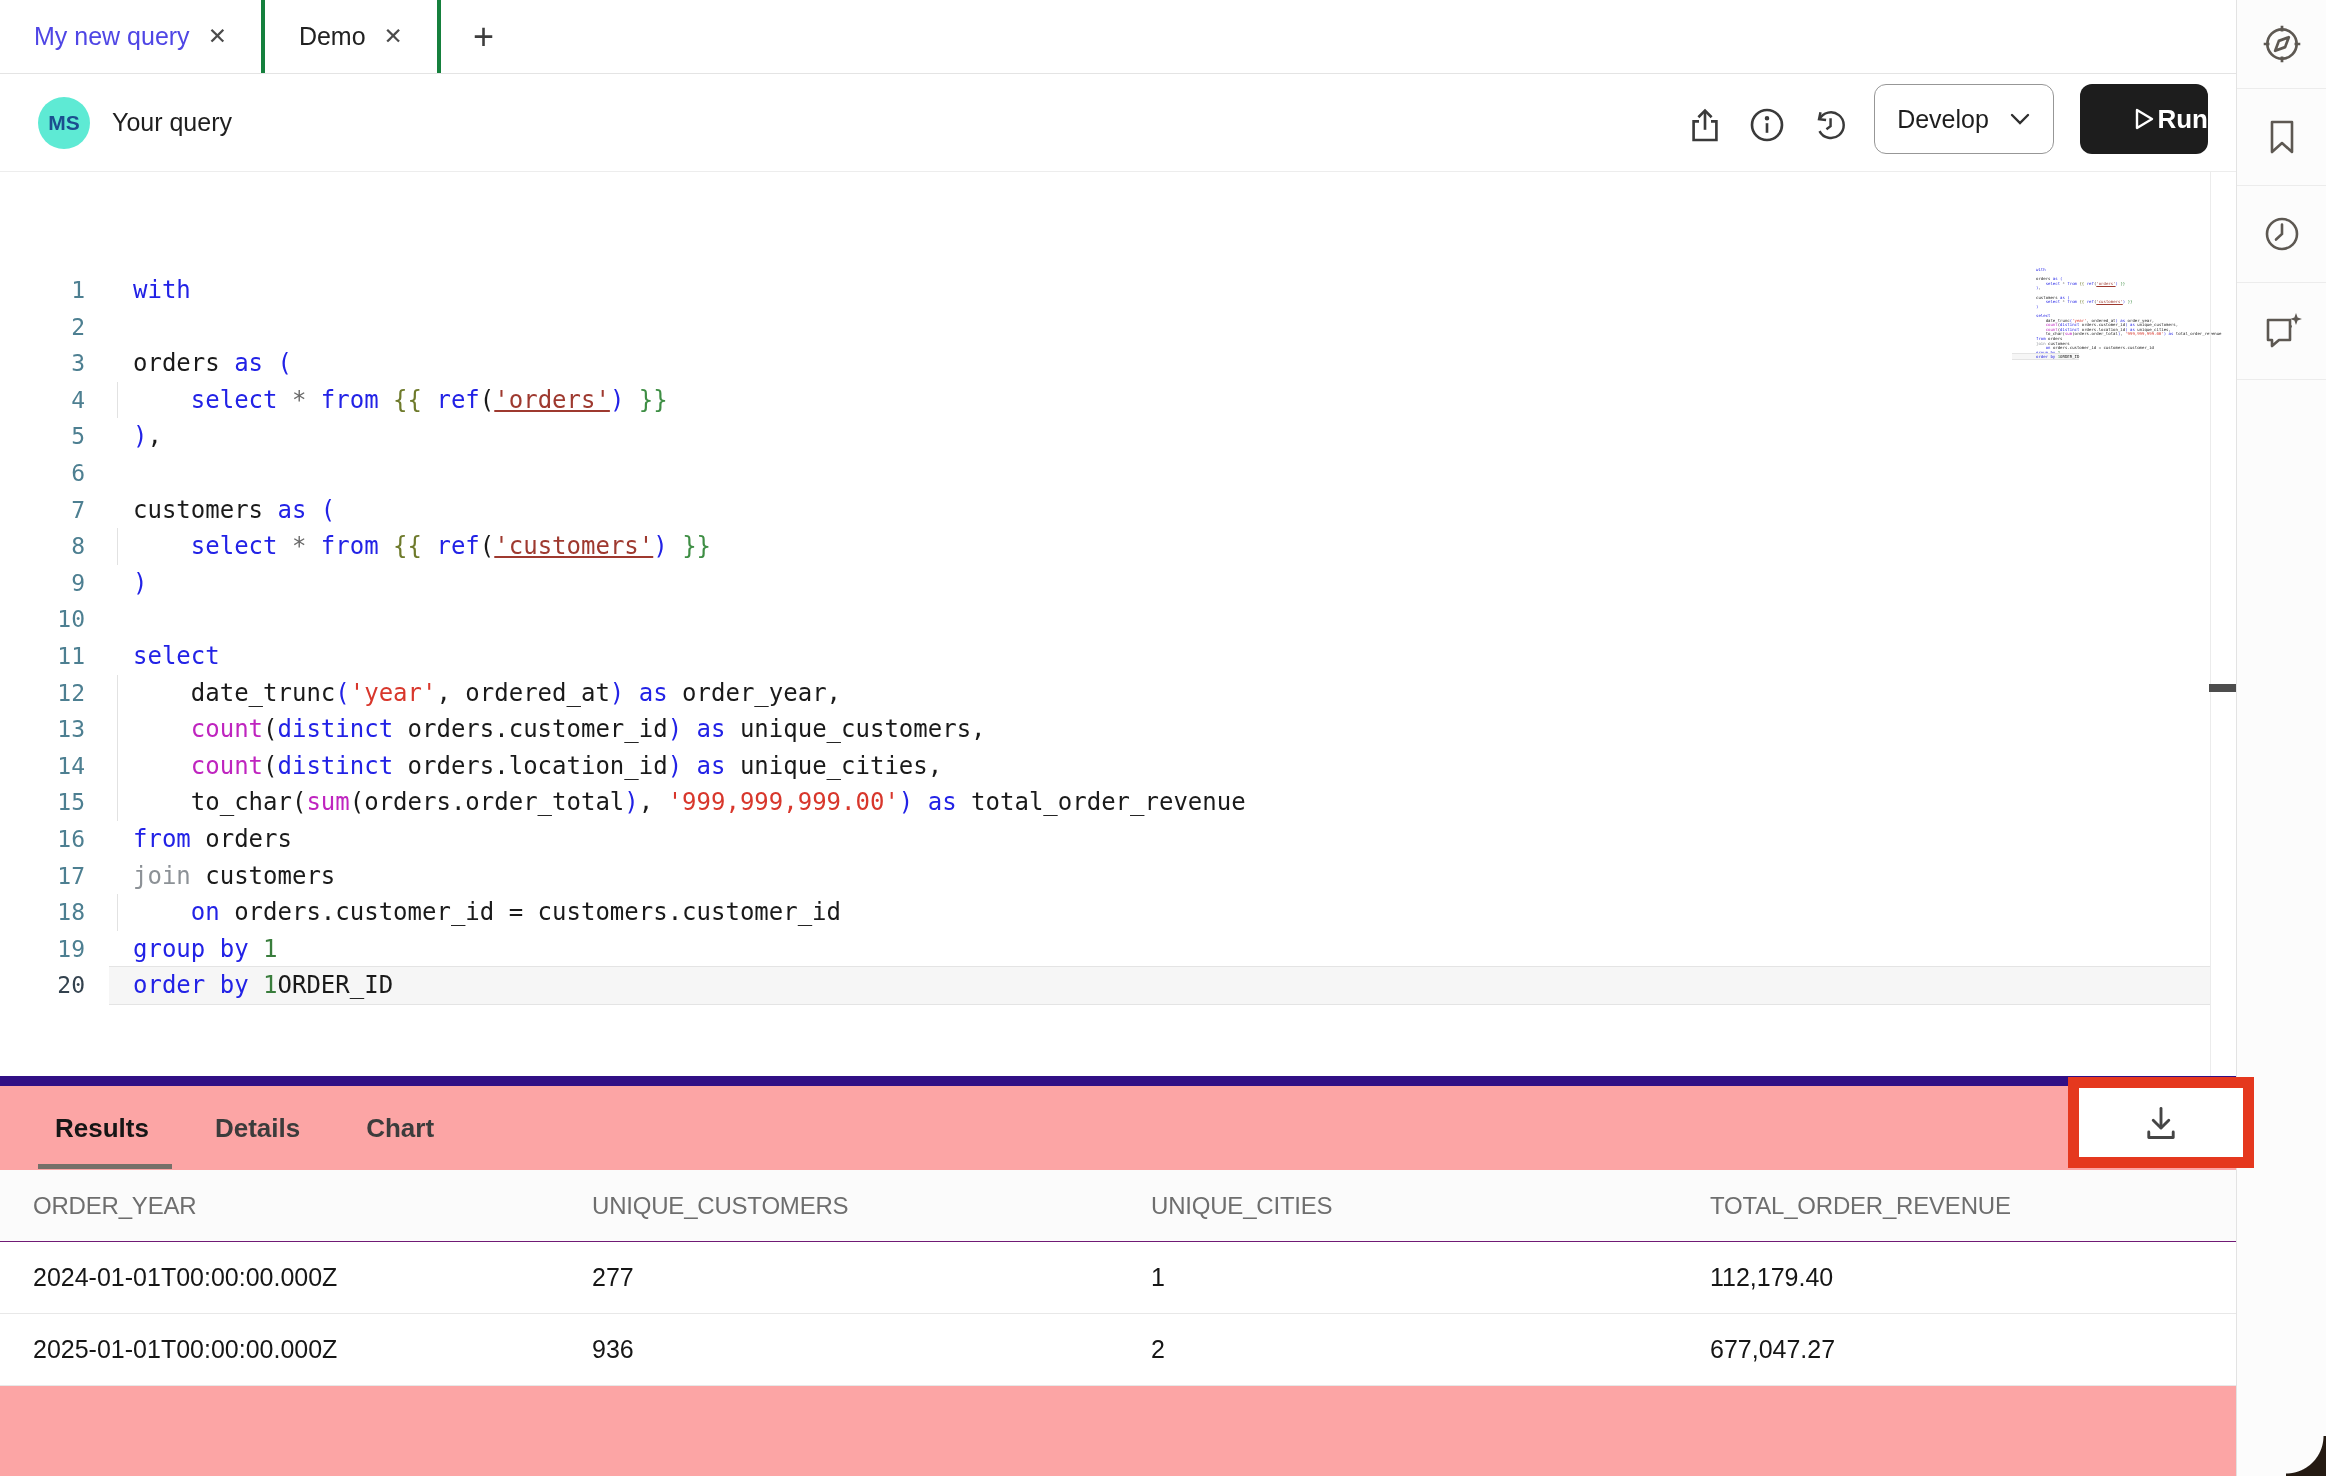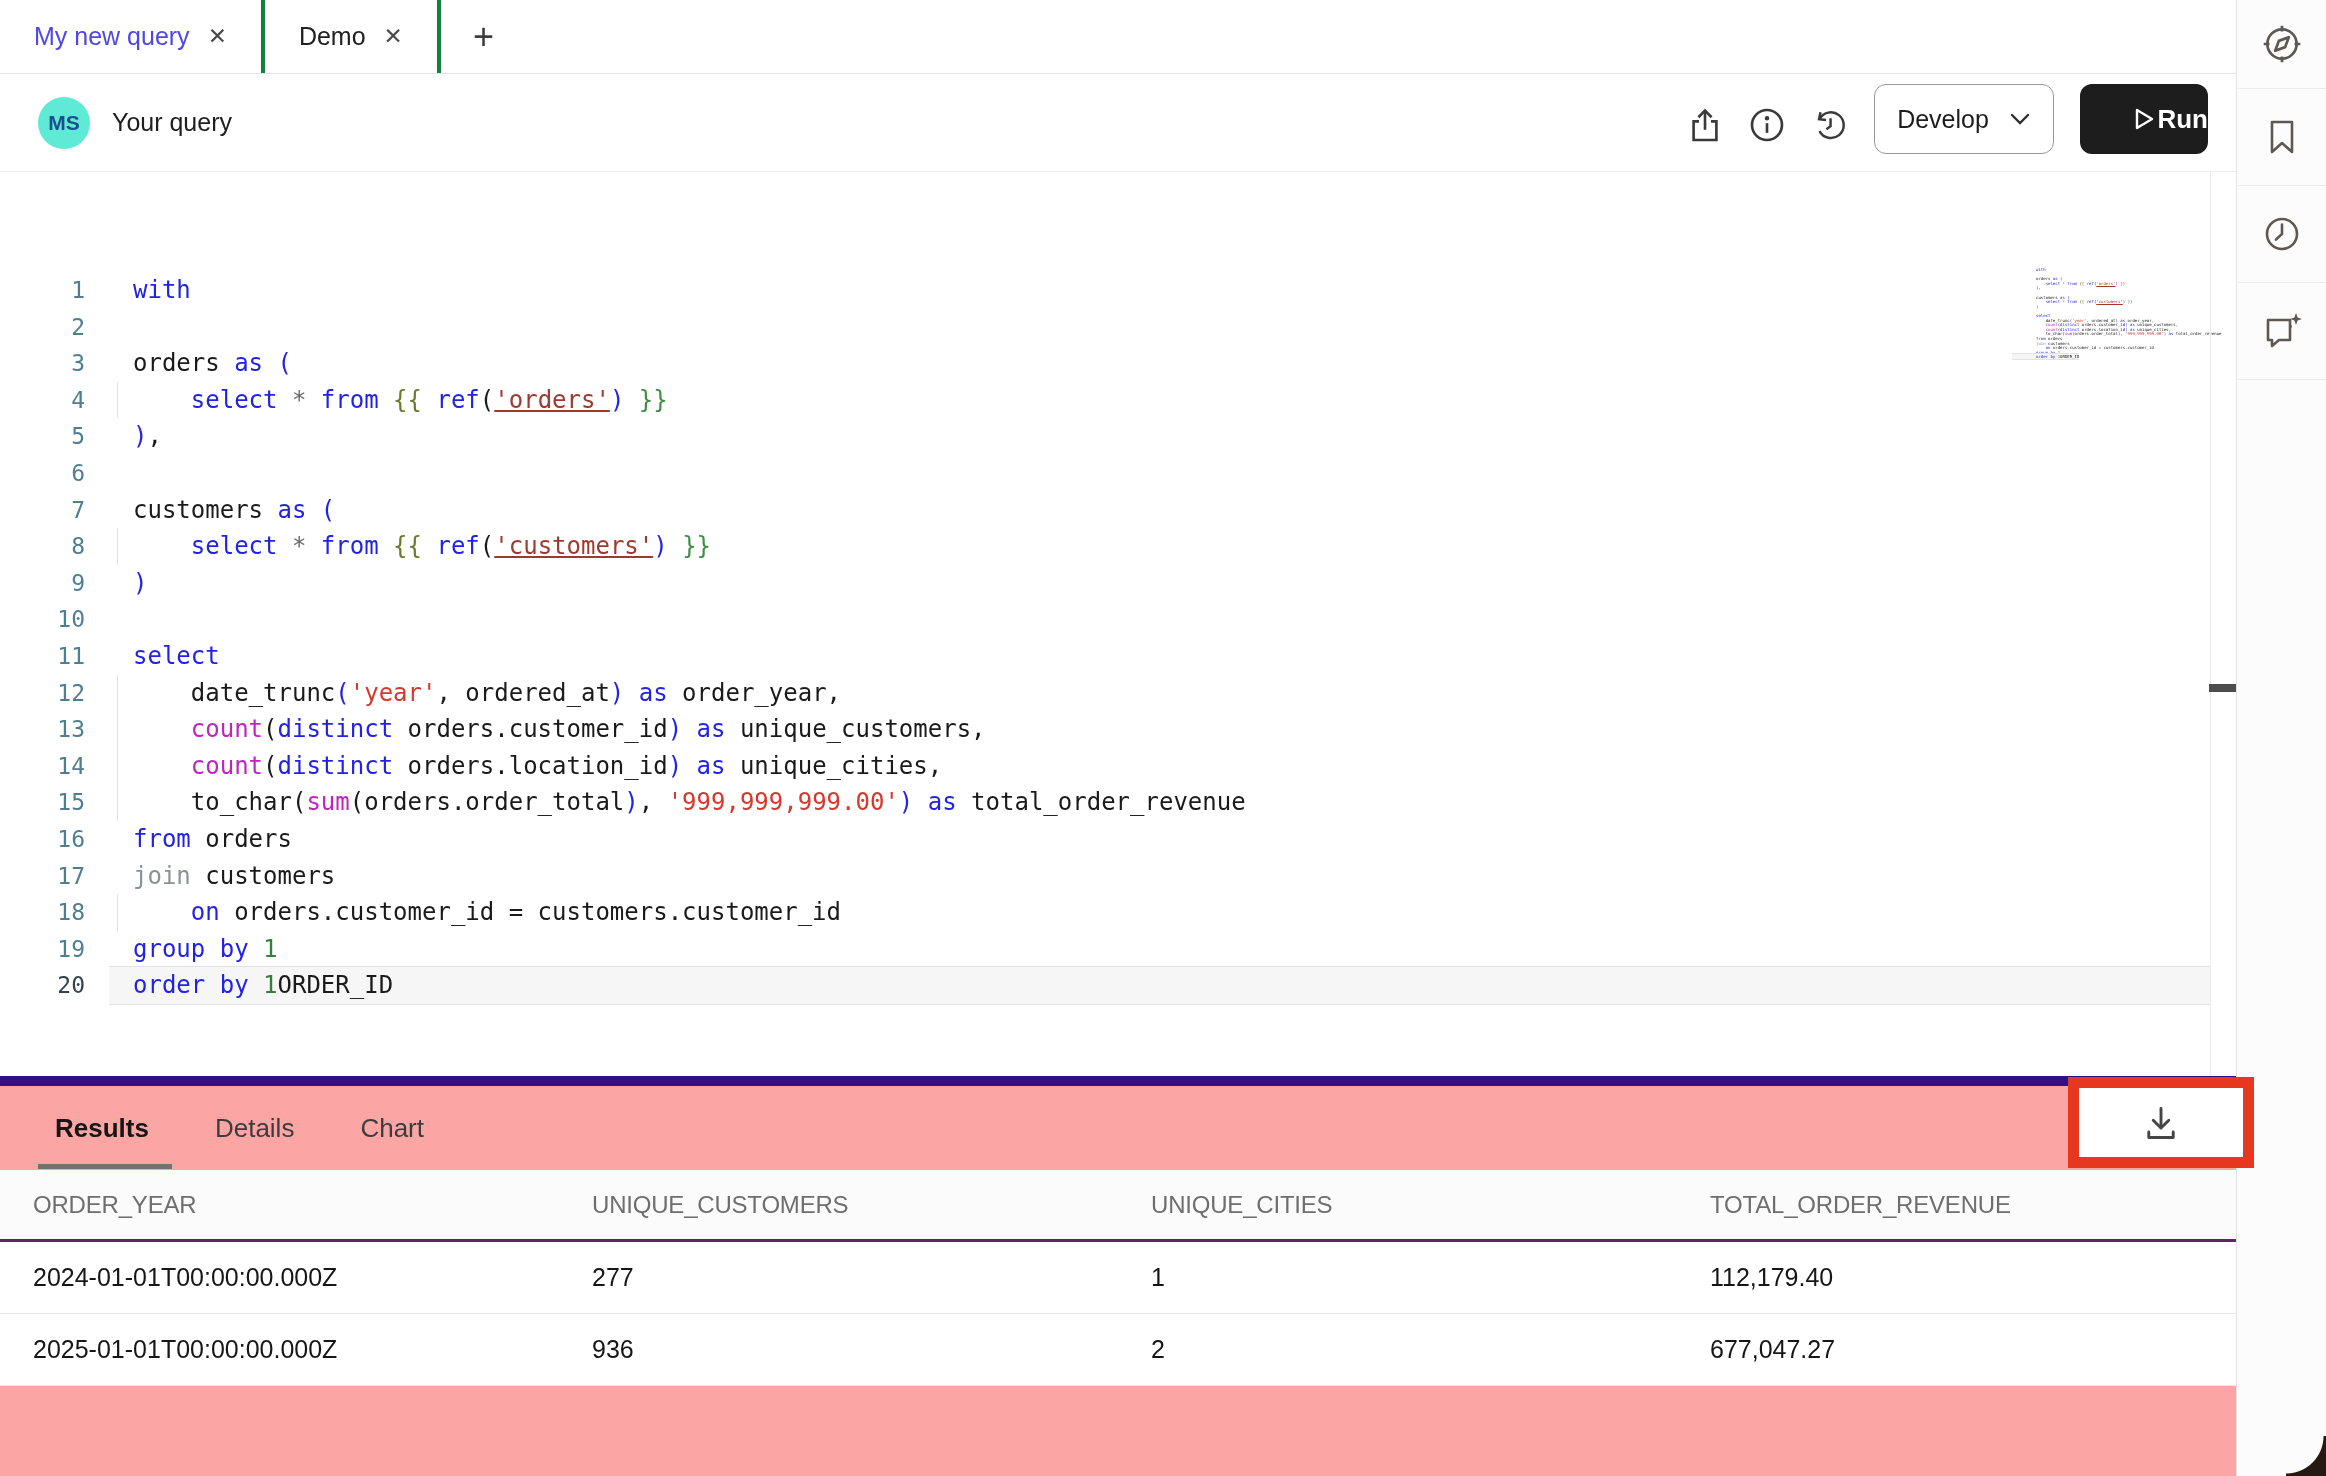--- a/index.html
+++ b/index.html
@@ -56,26 +56,26 @@
 
   .scroll-gutter { position:absolute; left:2210px; top:0; bottom:0; width:26px; border-left:1px solid #ececec; }
   .scroll-thumb { position:absolute; left:2209px; top:512px; width:27px; height:8px; background:#4d4d4d; cursor:pointer; }
 
   
   .panel-divider { position:absolute; left:0; top:1076px; width:2236px; height:10px; background:#310f85; cursor:row-resize; }
 
   
   .results { position:absolute; left:0; top:1086px; width:2236px; height:390px; background:#fca5a5; }
   .rtabs { position:absolute; left:0; top:0; width:100%; height:84px; display:flex; align-items:center; gap:66px; padding-left:55px; }
-  .rtab { font-size:26px; font-weight:400; color:#3c3c3c; cursor:pointer; }
+  .rtab { font-size:26px; font-weight:700; color:#3c3c3c; cursor:pointer; }
   .rtab.active { font-weight:700; color:#161616; }
   .rtab-underline { position:absolute; left:38px; top:78px; width:134px; height:5px; background:#757069; }
 
   .tbl { position:absolute; left:0; top:84px; width:100%; }
-  .tbl .thead { display:flex; height:72px; align-items:center; background:#fbfbfb; border-bottom:3px solid #701a75; }
+  .tbl .thead { display:flex; height:72px; align-items:center; background:#fbfbfb; border-bottom:1px solid #701a75; }
   .tbl .th { width:562px; padding-left:33px; font-size:24px; color:#6e6e6e; font-weight:500; letter-spacing:-0.2px; }
   .tbl .tr { display:flex; height:72px; align-items:center; border-bottom:1px solid #e8e8e8; background:#fff; }
   .tbl .td { width:562px; padding-left:33px; font-size:25px; color:#161616; }
 
   
   .hl-box { position:absolute; left:2068px; top:1077px; width:186px; height:91px; border:11px solid #e5381e; background:#fff; display:flex; align-items:center; justify-content:center; z-index:5; }
   .dl-btn { display:flex; align-items:center; justify-content:center; width:60px; height:60px; cursor:pointer; }
 
   
   .sidebar { position:absolute; left:2236px; top:0; width:90px; height:1476px; background:#fcfcfc; border-left:1px solid #e3e3e3; }

